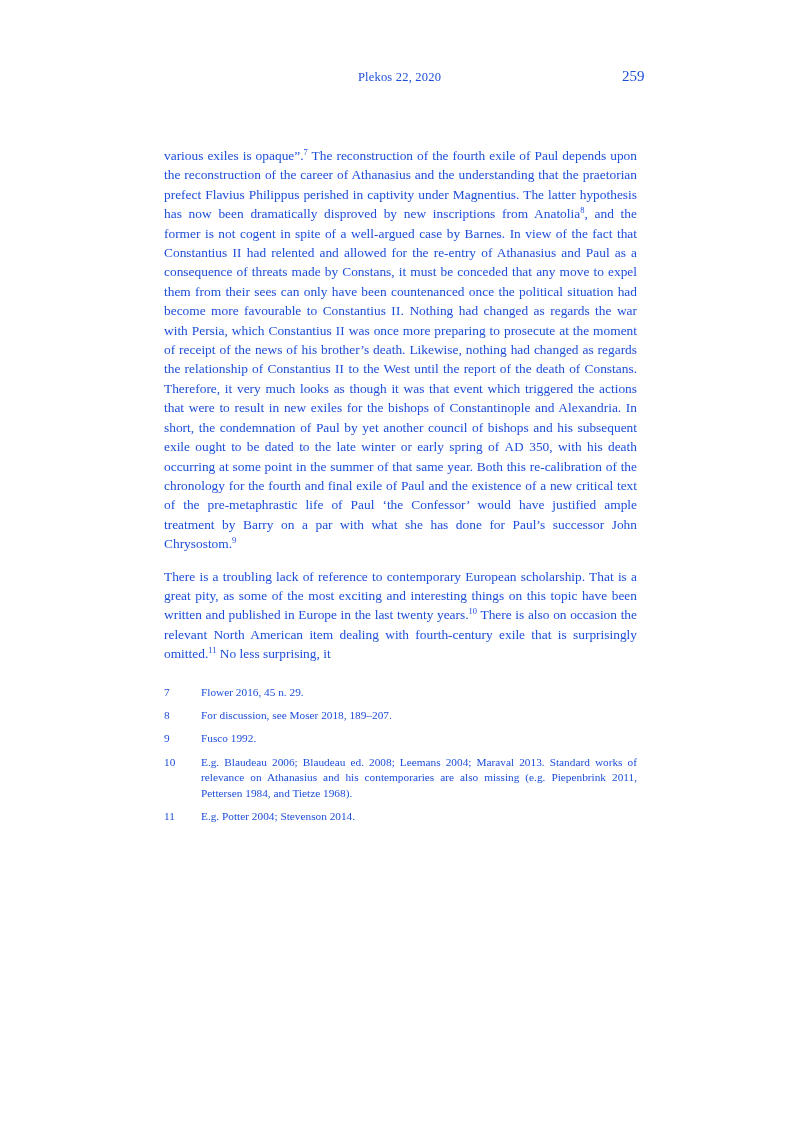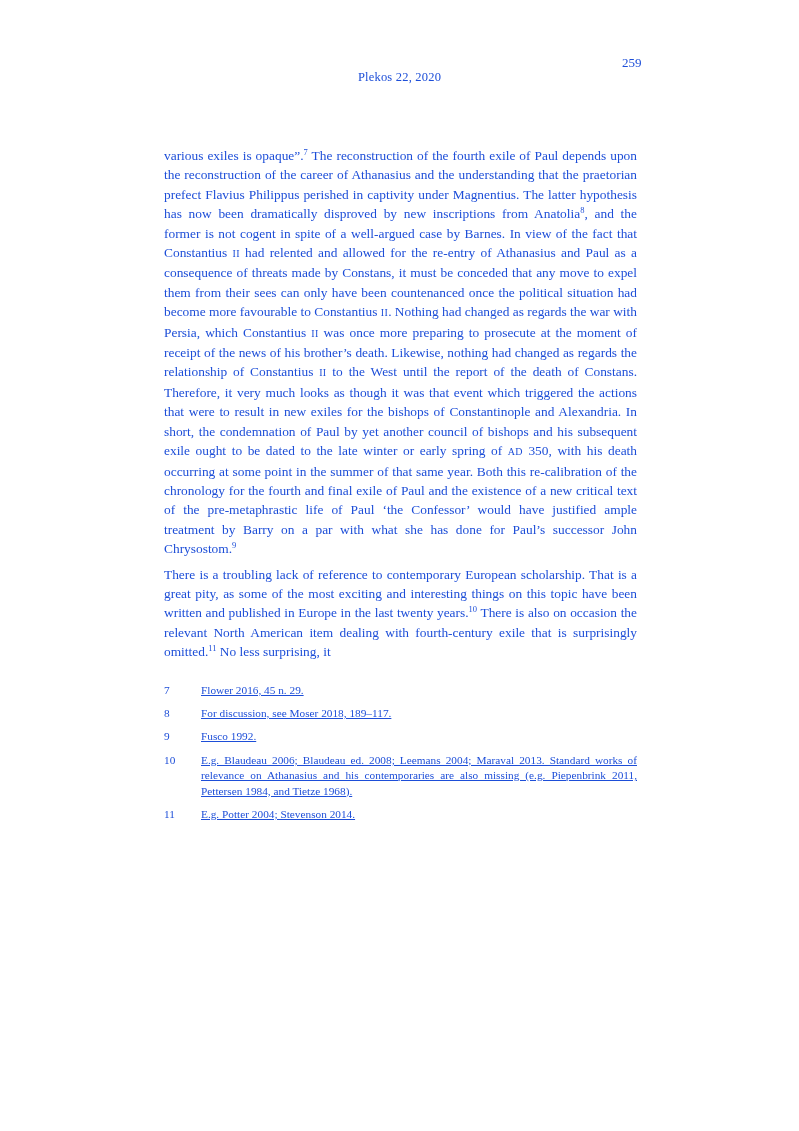--- a/index.html
+++ b/index.html
@@ -27,70 +27,69 @@
     position: absolute;
     top: 70px;
     left: 0;
     width: 100%;
     text-align: center;
     font-size: 12.5px;
     letter-spacing: 0.2px;
   }
   .page-number {
     position: absolute;
-    top: 55px;
+    top: 68px;
     left: 622px;
-    font-size: 13px;
+    font-size: 15px;
   }
   .content {
     position: absolute;
     top: 146px;
     left: 164px;
     width: 473px;
   }
   p.body-para {
     margin: 0;
     font-size: 13.4px;
     line-height: 19.4px;
     text-align: justify;
     text-justify: inter-word;
   }
   p.body-para + p.body-para {
-    margin-top: 6px;
+    margin-top: 13px;
   }
   sup.fn-ref {
     font-size: 8.5px;
     line-height: 0;
     vertical-align: baseline;
     position: relative;
     top: -5px;
   }
   .smallcaps {
     text-transform: uppercase;
-    font-size: 10px;
+    font-size: 13px;
     letter-spacing: 0.3px;
   }
   .footnote-section {
     margin-top: 21px;
   }
   .footnote {
     display: flex;
     font-size: 11.3px;
     line-height: 15.4px;
     margin-bottom: 8px;
   }
   .fn-num {
     width: 37px;
     flex-shrink: 0;
   }
   .fn-text {
     flex: 1;
     text-align: justify;
     text-justify: inter-word;
-    text-decoration: underline;
   }
 </style>
 </head>
 <body>
 
 <div class="page">
   <div class="page-header">
     <div class="journal-title">Plekos 22, 2020</div>
     <div class="page-number">259</div>
   </div>
@@ -100,21 +99,21 @@
         <p class="body-para">various exiles is opaque”.<sup class="fn-ref">7</sup> The reconstruction of the fourth exile of Paul depends upon the reconstruction of the career of Athanasius and the understanding that the praetorian prefect Flavius Philippus perished in captivity under Magnentius. The latter hypothesis has now been dramatically disproved by new inscriptions from Anatolia<sup class="fn-ref">8</sup>, and the former is not cogent in spite of a well-argued case by Barnes. In view of the fact that Constantius <span class="smallcaps">ii</span> had relented and allowed for the re-entry of Athanasius and Paul as a consequence of threats made by Constans, it must be conceded that any move to expel them from their sees can only have been countenanced once the political situation had become more favourable to Constantius <span class="smallcaps">ii</span>. Nothing had changed as regards the war with Persia, which Constantius <span class="smallcaps">ii</span> was once more preparing to prosecute at the moment of receipt of the news of his brother’s death. Likewise, nothing had changed as regards the relationship of Constantius <span class="smallcaps">ii</span> to the West until the report of the death of Constans. Therefore, it very much looks as though it was that event which triggered the actions that were to result in new exiles for the bishops of Constantinople and Alexandria. In short, the condemnation of Paul by yet another council of bishops and his subsequent exile ought to be dated to the late winter or early spring of <span class="smallcaps">ad</span> 350, with his death occurring at some point in the summer of that same year. Both this re-calibration of the chronology for the fourth and final exile of Paul and the existence of a new critical text of the pre-metaphrastic life of Paul ‘the Confessor’ would have justified ample treatment by Barry on a par with what she has done for Paul’s successor John Chrysostom.<sup class="fn-ref">9</sup></p>
         <p class="body-para">There is a troubling lack of reference to contemporary European scholarship. That is a great pity, as some of the most exciting and interesting things on this topic have been written and published in Europe in the last twenty years.<sup class="fn-ref">10</sup> There is also on occasion the relevant North American item dealing with fourth-century exile that is surprisingly omitted.<sup class="fn-ref">11</sup> No less surprising, it</p>
       </div>
     <div id="footnotes" class="footnote-section">
         <div class="footnote">
           <div class="fn-num">7</div>
           <div class="fn-text">Flower 2016, 45 n. 29.</div>
         </div>
         <div class="footnote">
           <div class="fn-num">8</div>
-          <div class="fn-text">For discussion, see Moser 2018, 189–117.</div>
+          <div class="fn-text">For discussion, see Moser 2018, 189–207.</div>
         </div>
         <div class="footnote">
           <div class="fn-num">9</div>
           <div class="fn-text">Fusco 1992.</div>
         </div>
         <div class="footnote">
           <div class="fn-num">10</div>
           <div class="fn-text">E.g. Blaudeau 2006; Blaudeau ed. 2008; Leemans 2004; Maraval 2013. Standard works of relevance on Athanasius and his contemporaries are also missing (e.g. Piepenbrink 2011, Pettersen 1984, and Tietze 1968).</div>
         </div>
         <div class="footnote">

